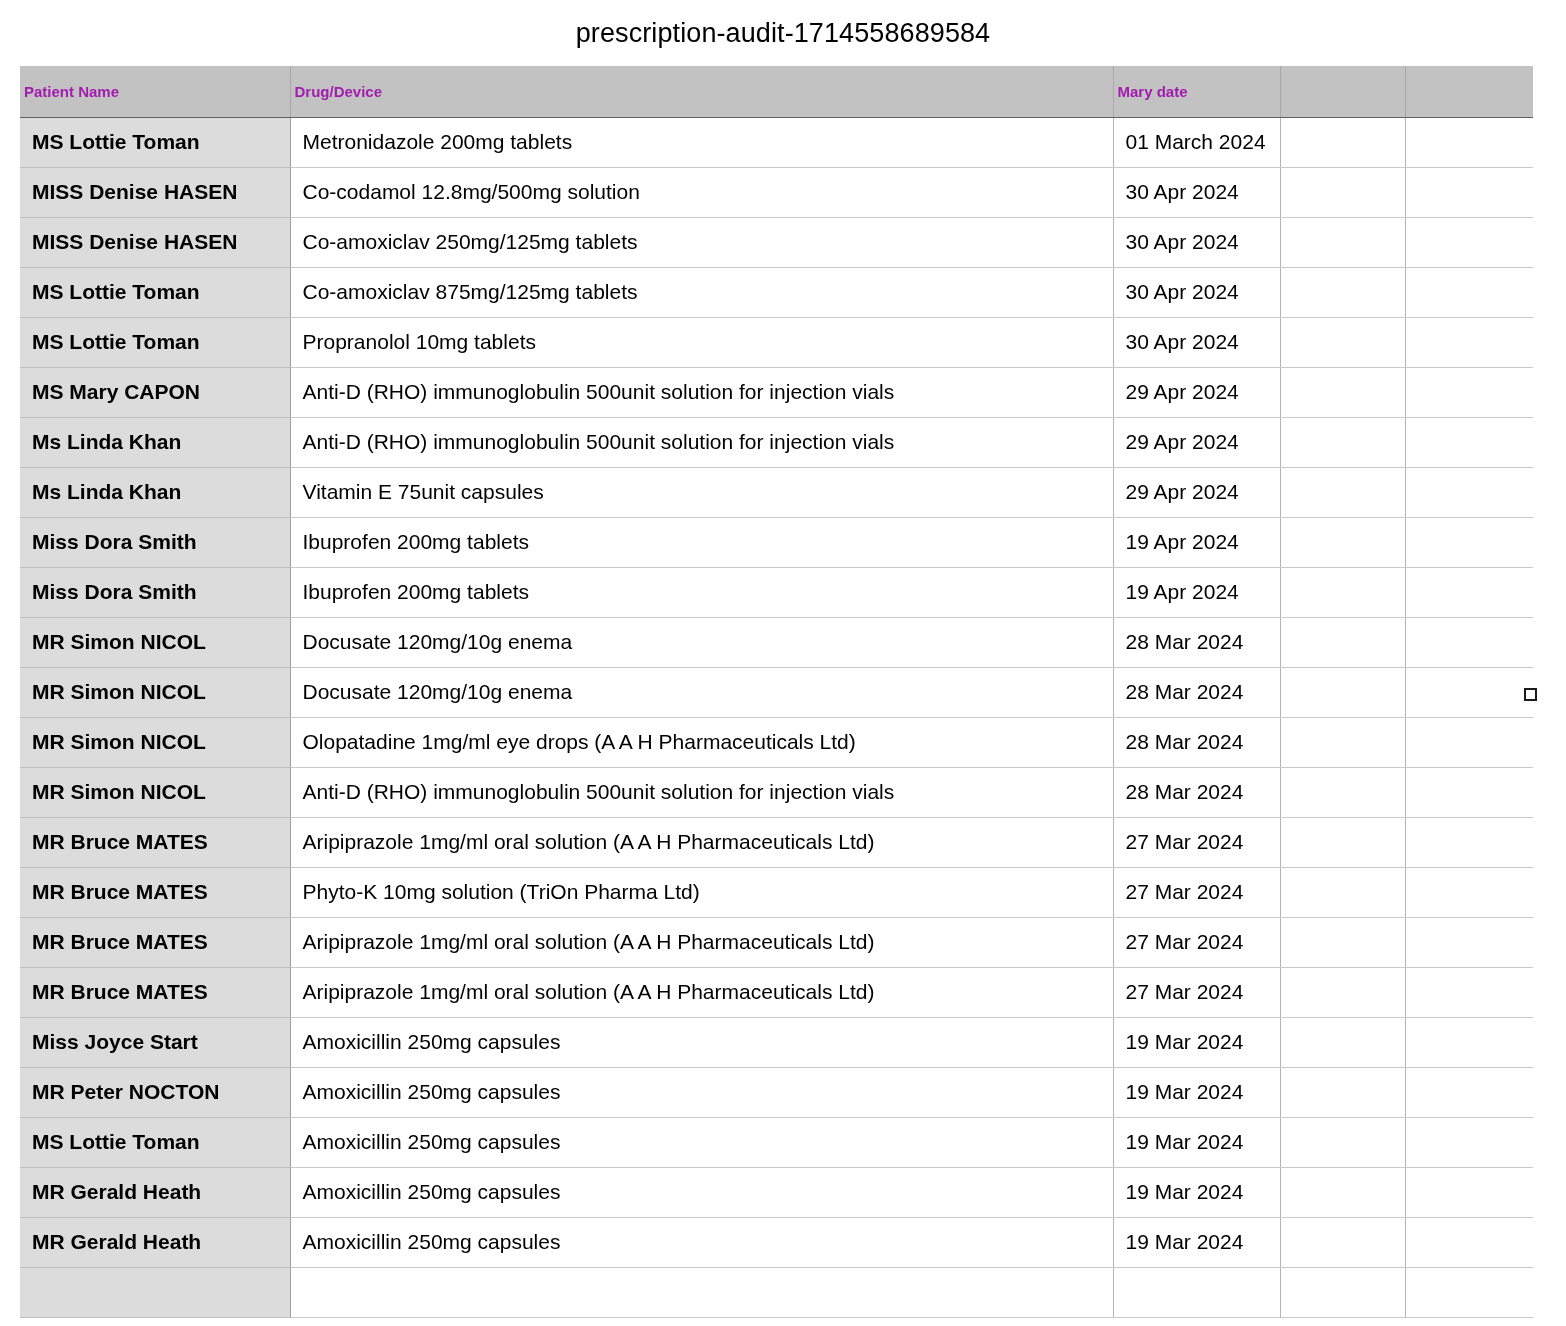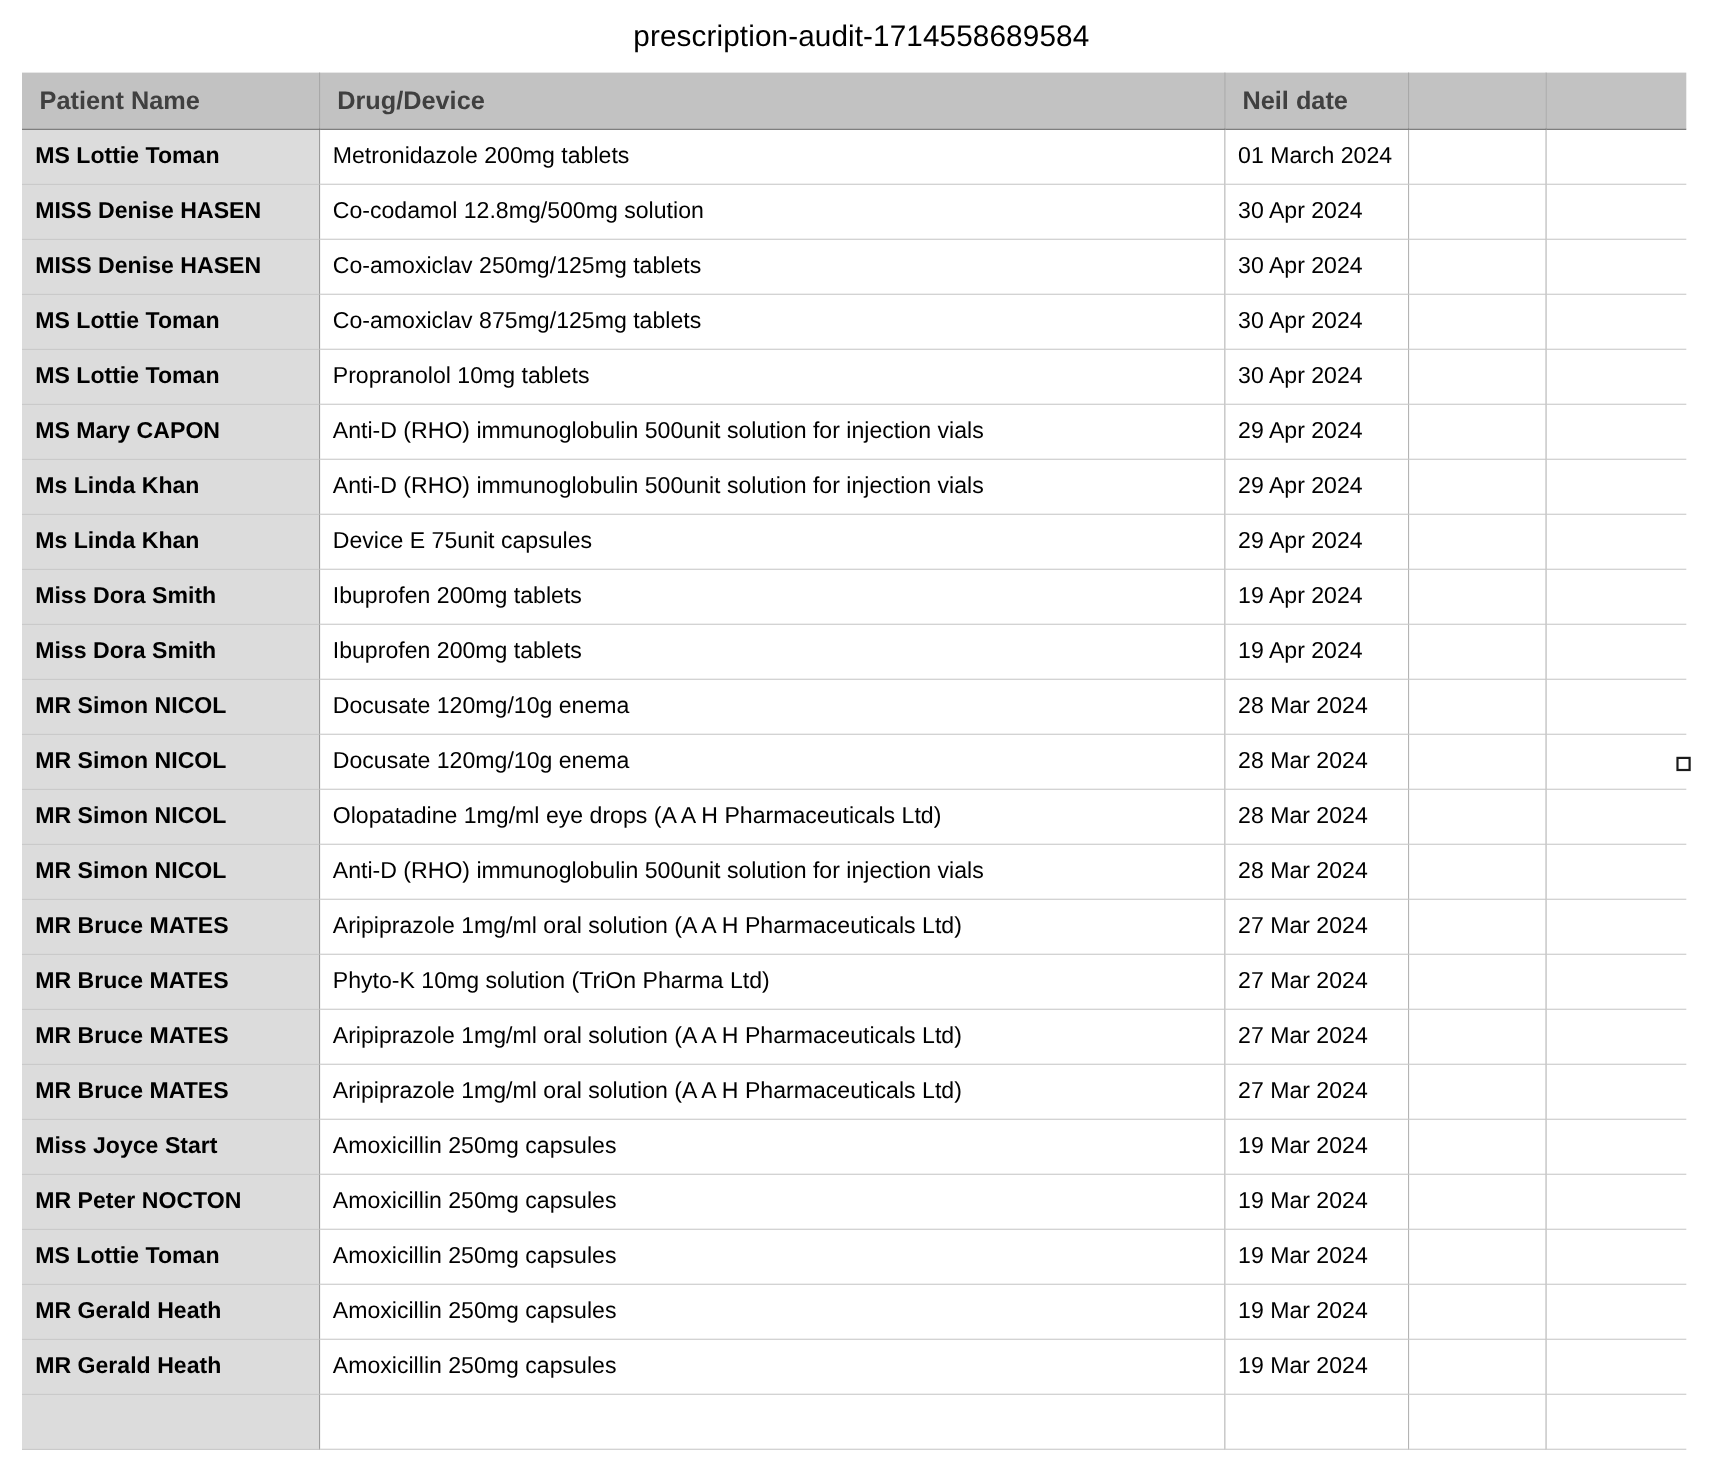--- a/index.html
+++ b/index.html
@@ -52,26 +52,26 @@
 
   table.audit col.c-name   { width: 270px; }
   table.audit col.c-drug   { width: 823px; }
   table.audit col.c-date   { width: 167px; }
   table.audit col.c-x1     { width: 125px; }
   table.audit col.c-x2     { width: 128px; }
 
   table.audit thead th {
     background: #c2c2c2;
     height: 51px;
-    padding: 0 0 0 16px;
+    padding: 0 0 0 4px;
     text-align: left;
     vertical-align: middle;
-    font-size: 23px;
+    font-size: 15px;
     font-weight: bold;
-    color: #404040;
+    color: #a21caf;
     border-right: 1px solid #a8a8a8;
     border-bottom: 1px solid #5f5f5f;
     box-sizing: border-box;
     white-space: nowrap;
   }
   table.audit thead th:last-child {
     border-right: none;
   }
 
   table.audit tbody td {
@@ -130,21 +130,21 @@
         <col class="c-name">
         <col class="c-drug">
         <col class="c-date">
         <col class="c-x1">
         <col class="c-x2">
       </colgroup>
       <thead>
         <tr>
           <th>Patient Name</th>
           <th>Drug/Device</th>
-          <th>Neil date</th>
+          <th>Mary date</th>
           <th></th>
           <th></th>
         </tr>
       </thead>
       <tbody id="table-body">
           <tr>
             <td class="name-cell">MS Lottie Toman</td>
             <td>Metronidazole 200mg tablets</td>
             <td>01 March 2024</td>
             <td class="empty-cell"></td>
@@ -187,21 +187,21 @@
           </tr>
           <tr>
             <td class="name-cell">Ms Linda Khan</td>
             <td>Anti-D (RHO) immunoglobulin 500unit solution for injection vials</td>
             <td>29 Apr 2024</td>
             <td class="empty-cell"></td>
             <td class="empty-cell"></td>
           </tr>
           <tr>
             <td class="name-cell">Ms Linda Khan</td>
-            <td>Device E 75unit capsules</td>
+            <td>Vitamin E 75unit capsules</td>
             <td>29 Apr 2024</td>
             <td class="empty-cell"></td>
             <td class="empty-cell"></td>
           </tr>
           <tr>
             <td class="name-cell">Miss Dora Smith</td>
             <td>Ibuprofen 200mg tablets</td>
             <td>19 Apr 2024</td>
             <td class="empty-cell"></td>
             <td class="empty-cell"></td>

